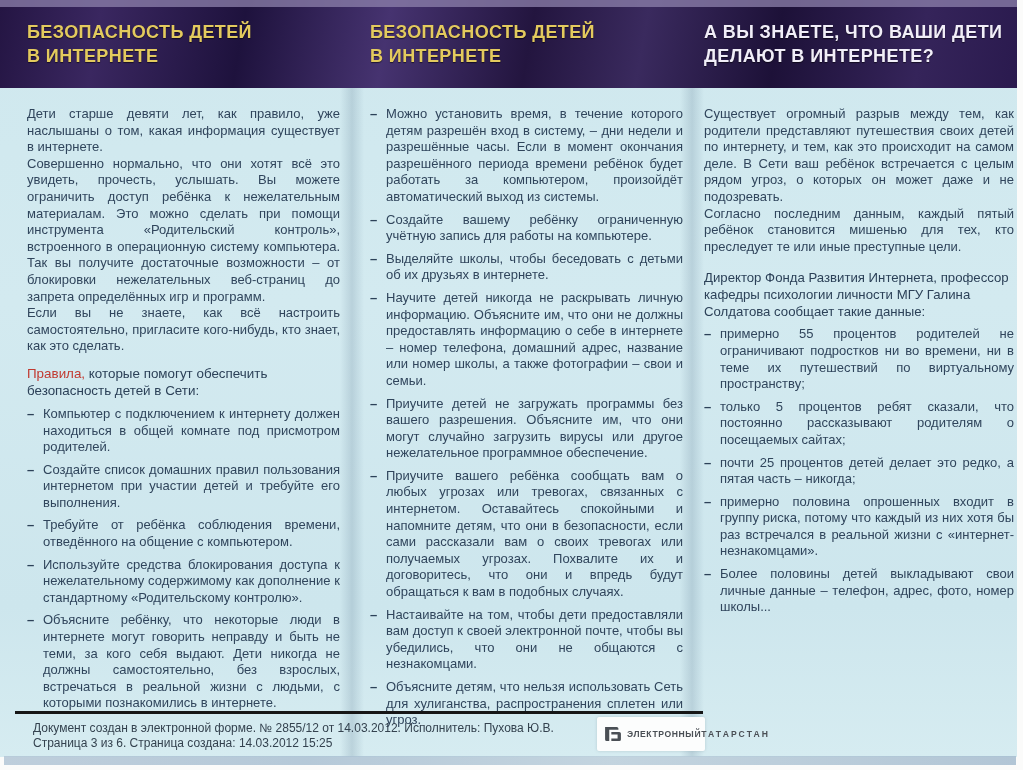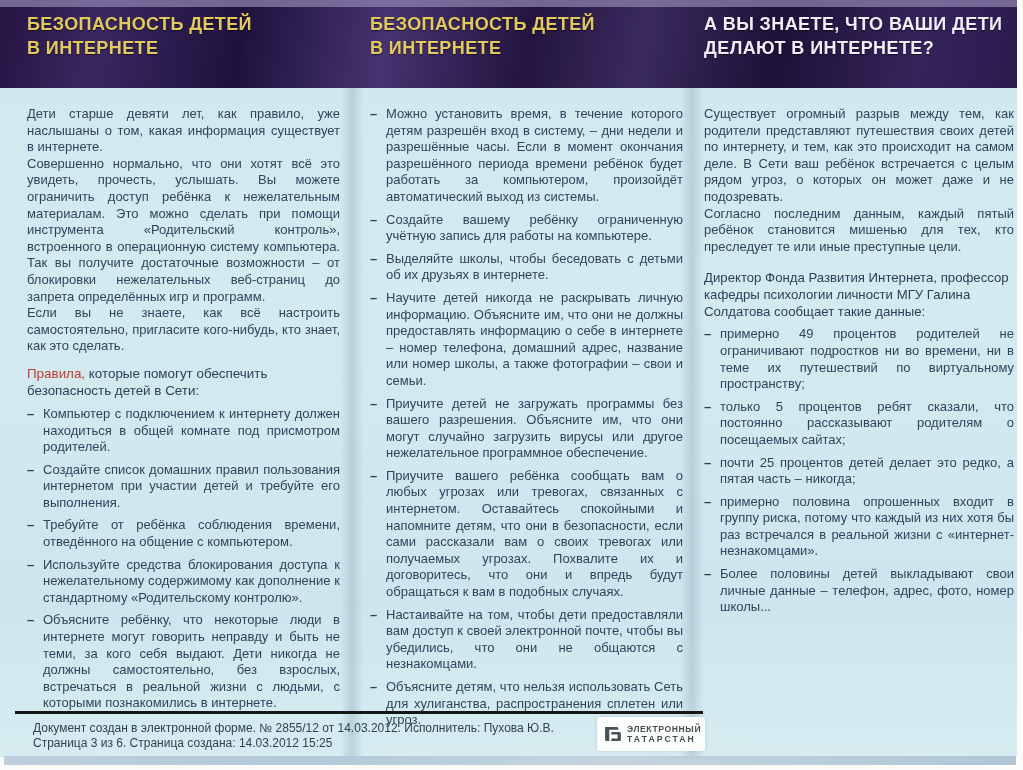--- a/index.html
+++ b/index.html
@@ -19,21 +19,21 @@
           background:linear-gradient(90deg, rgba(80,110,135,0) 0%, rgba(80,110,135,.20) 50%, rgba(80,110,135,0) 100%); }
   .fold-1 { left:340px; }
   .fold-2 { left:680px; }
 
   .columns { position:absolute; left:0; top:0; width:1017px; height:757px; display:flex; }
   .col { width:313px; height:757px; overflow:hidden; }
   .col-1 { margin-left:27px; }
   .col-2 { margin-left:30px; }
   .col-3 { margin-left:21px; width:310px; }
 
-  .panel-header { height:88px; padding-top:13px; font-weight:bold; font-size:18px;
+  .panel-header { height:88px; padding-top:21px; font-weight:bold; font-size:18px;
                   line-height:1.32; letter-spacing:.4px; }
   .panel-header.gold { color:#e3ca5e; text-shadow:0 1px 1px rgba(0,0,0,.55); }
   .panel-header.white { color:#f1eef8; text-shadow:0 1px 1px rgba(0,0,0,.55); }
 
   .panel-body { padding-top:18px; font-size:13px; line-height:16.6px; color:#30455c; }
   .panel-body p { text-align:justify; }
 
   .rules-heading { margin-top:10px; margin-bottom:7px; font-weight:normal; font-size:13.4px;
                    line-height:17px; color:#2c4158; }
   .rules-heading .accent { color:#c13a31; }
@@ -47,21 +47,21 @@
 
   .footer-rule { position:absolute; left:15px; top:711px; width:688px; height:3px; background:#161616; }
 
   .footer-note { position:absolute; left:33px; top:721px; width:540px; font-size:12px;
                  line-height:15px; color:#34424f; }
 
   .logo-box { position:absolute; left:597px; top:717px; width:108px; height:34px;
               background:#fcfdfd; border-radius:2px; display:flex; align-items:center;
               padding:3px 6px; gap:4px; box-shadow:0 0 3px rgba(120,140,150,.35); }
   .logo-glyph { width:20px; height:20px; flex:0 0 20px; }
-  .logo-text { display:flex; flex-direction:column; justify-content:center; }
+  .logo-text { display:flex; flex-direction:row; justify-content:center; }
   .logo-text .l1 { font-size:8.6px; font-weight:bold; color:#4a4f55; letter-spacing:.6px; line-height:10px; }
   .logo-text .l2 { font-size:8.6px; font-weight:bold; color:#4a4f55; letter-spacing:2.1px; line-height:10px; }
 
   .bottom-strip { position:absolute; left:4px; top:756px; width:1012px; height:9px;
                   background:linear-gradient(90deg,#b3c6d6 0%,#a9c0d2 30%,#b9cdda 60%,#a5bccf 100%); opacity:.85; }
 </style>
 </head>
 <body>
 
 <div class="scan">
@@ -154,21 +154,21 @@
         <div class="panel-header white">
           <div>А ВЫ ЗНАЕТЕ, ЧТО ВАШИ ДЕТИ</div>
           <div>ДЕЛАЮТ В ИНТЕРНЕТЕ?</div>
         </div>
         <div class="panel-body">
           <p>Существует огромный разрыв между тем, как родители представляют путешествия своих детей по интернету, и тем, как это происходит на самом деле. В Сети ваш ребёнок встречается с целым рядом угроз, о которых он может даже и не подозревать.</p>
           <p>Согласно последним данным, каждый пятый ребёнок становится мишенью для тех, кто преследует те или иные преступные цели.</p>
           <div class="data-heading">Директор Фонда Развития Интернета, профессор кафедры психологии личности МГУ Галина Солдатова сообщает такие данные:</div>
           <div class="bullet">
               <span class="dash">–</span>
-              <span class="btxt">примерно 49 процентов родителей не ограничивают подростков ни во времени, ни в теме их путешествий по виртуальному пространству;</span>
+              <span class="btxt">примерно 55 процентов родителей не ограничивают подростков ни во времени, ни в теме их путешествий по виртуальному пространству;</span>
             </div>
           <div class="bullet">
               <span class="dash">–</span>
               <span class="btxt">только 5 процентов ребят сказали, что постоянно рассказывают родителям о посещаемых сайтах;</span>
             </div>
           <div class="bullet">
               <span class="dash">–</span>
               <span class="btxt">почти 25 процентов детей делает это редко, а пятая часть – никогда;</span>
             </div>
           <div class="bullet">

